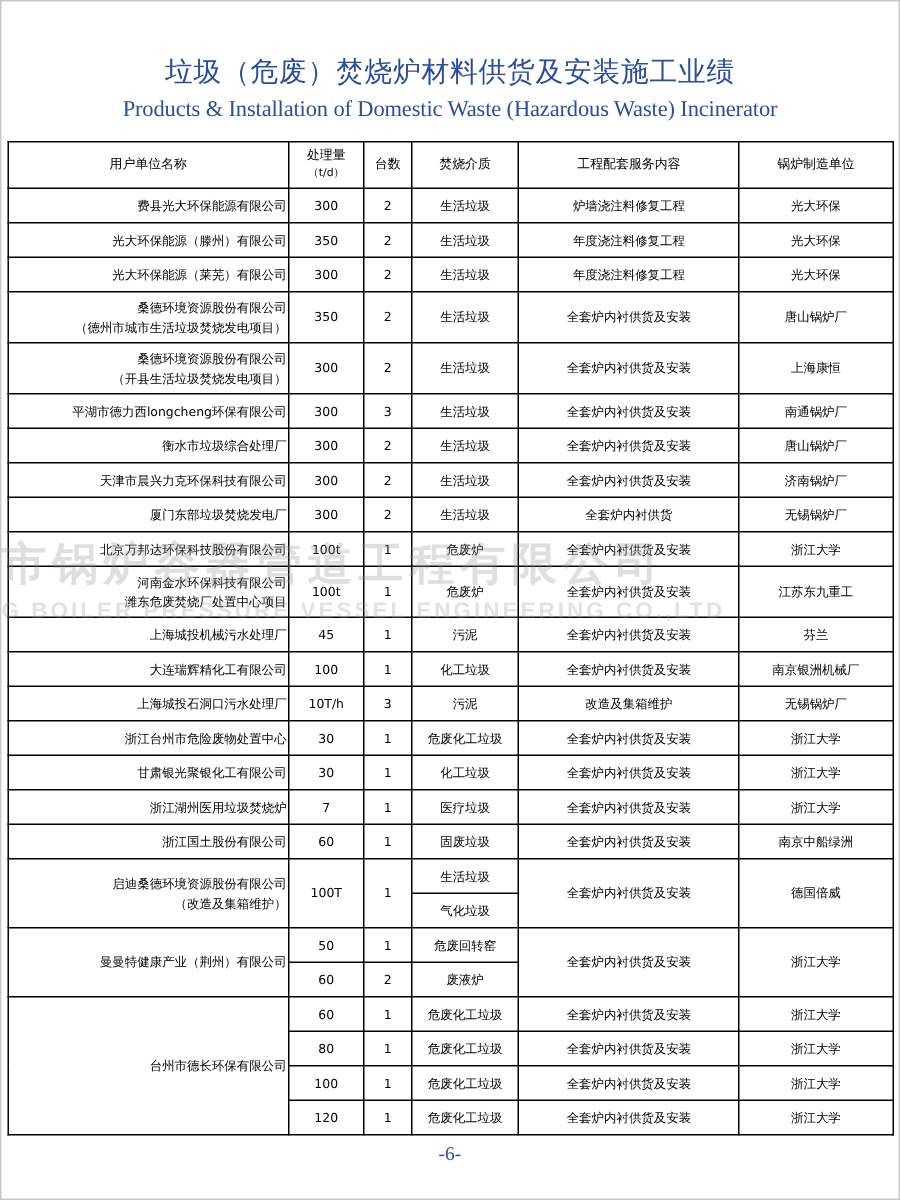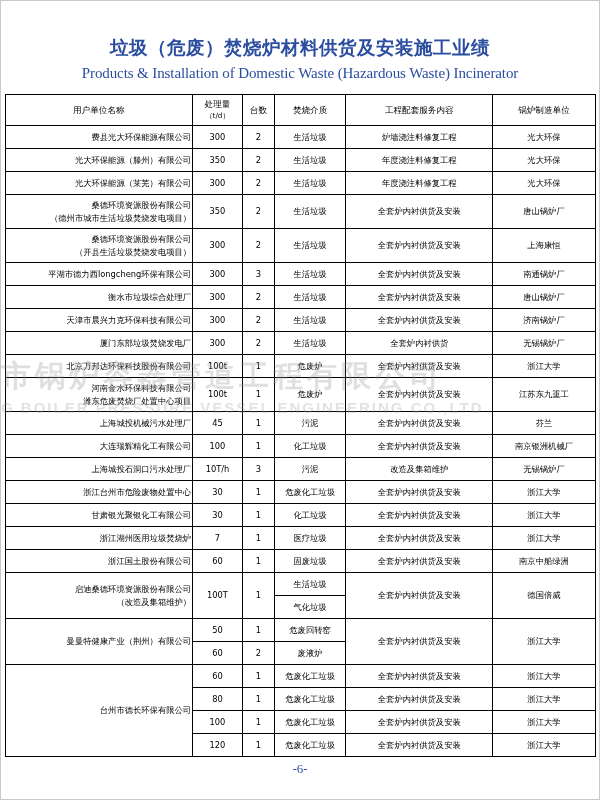--- a/index.html
+++ b/index.html
@@ -16,21 +16,21 @@
     border:1px solid #c9c9c9;
     box-sizing:border-box;
     background:#fff;
   }
   .titles{
     text-align:center;
     padding-top:34px;
   }
   .title-cn{
     font-size:18.5px;
-    font-weight:bold;
+    font-weight:normal;
     color:#2a4da0;
     letter-spacing:0.5px;
     font-family:"DejaVu Sans","Liberation Sans",sans-serif;
   }
   .title-en{
     font-size:15px;
     color:#2a4da0;
     margin-top:5px;
     font-family:"Liberation Serif","DejaVu Serif",serif;
     letter-spacing:-0.1px;

